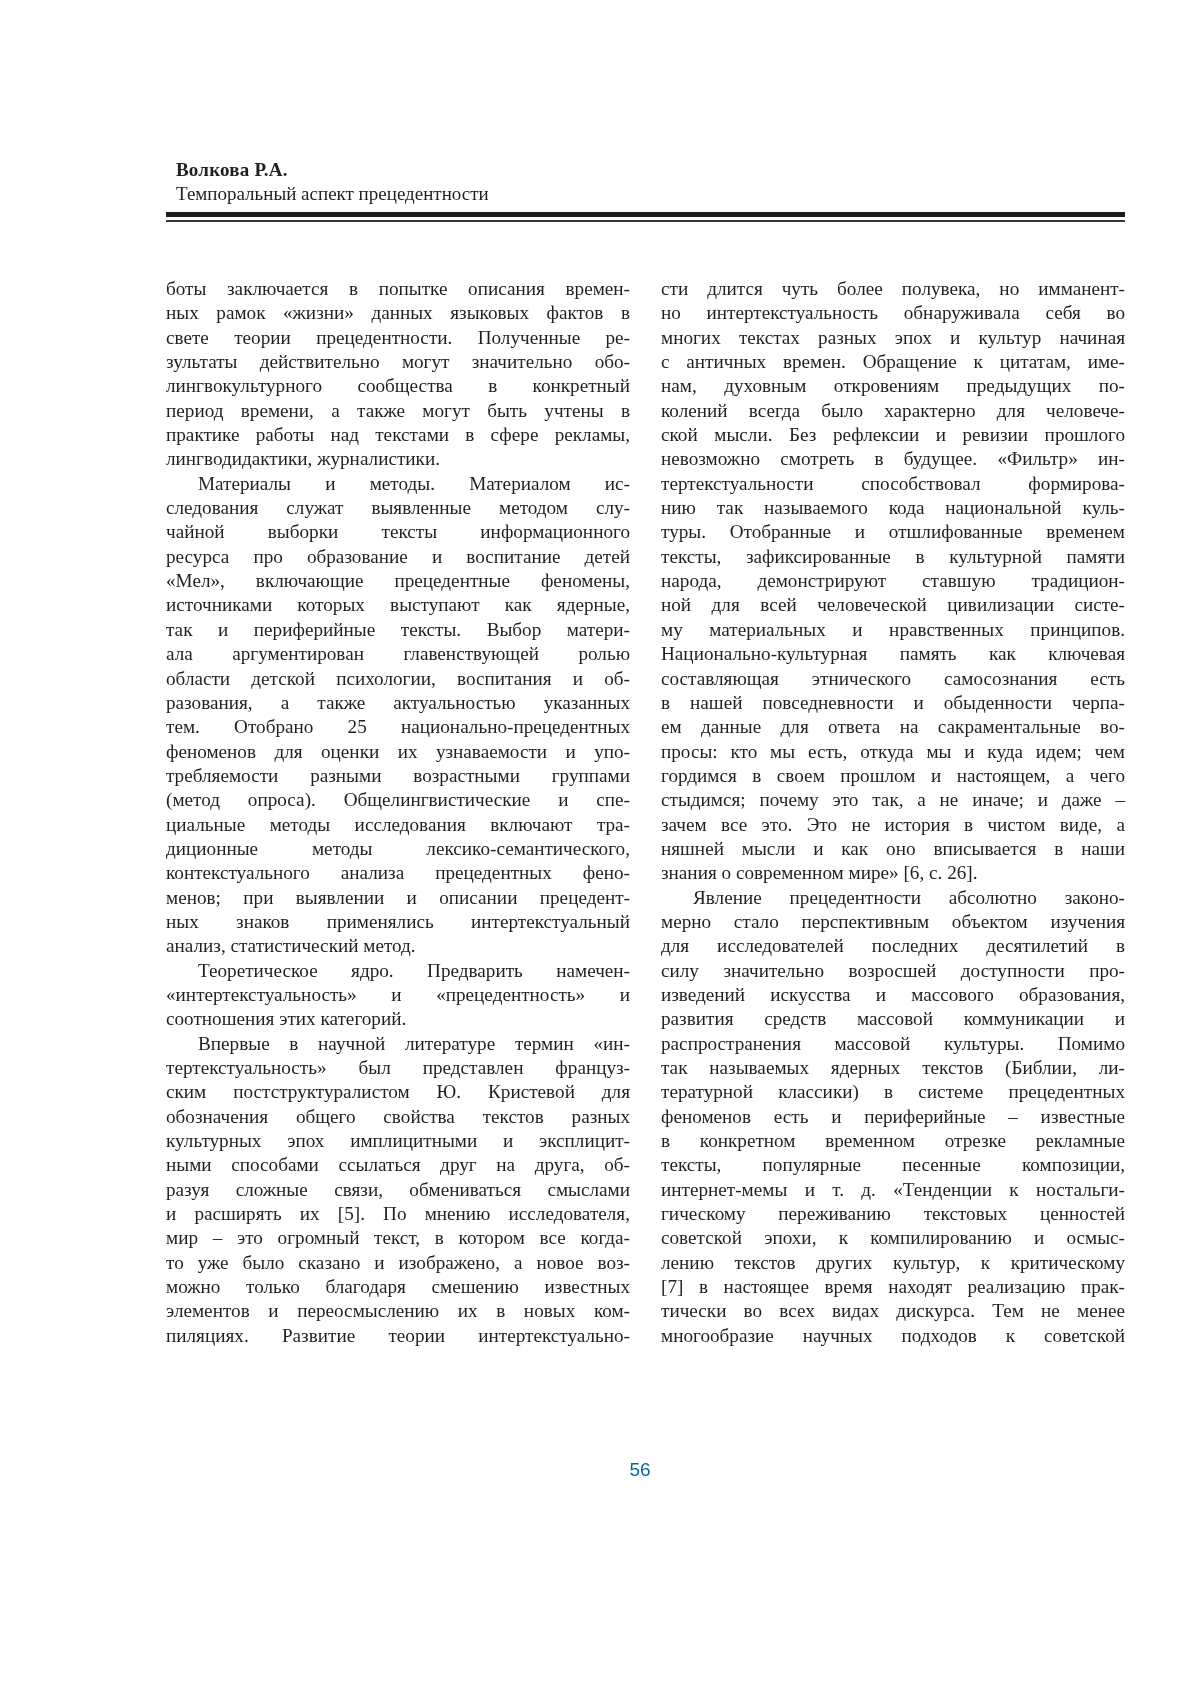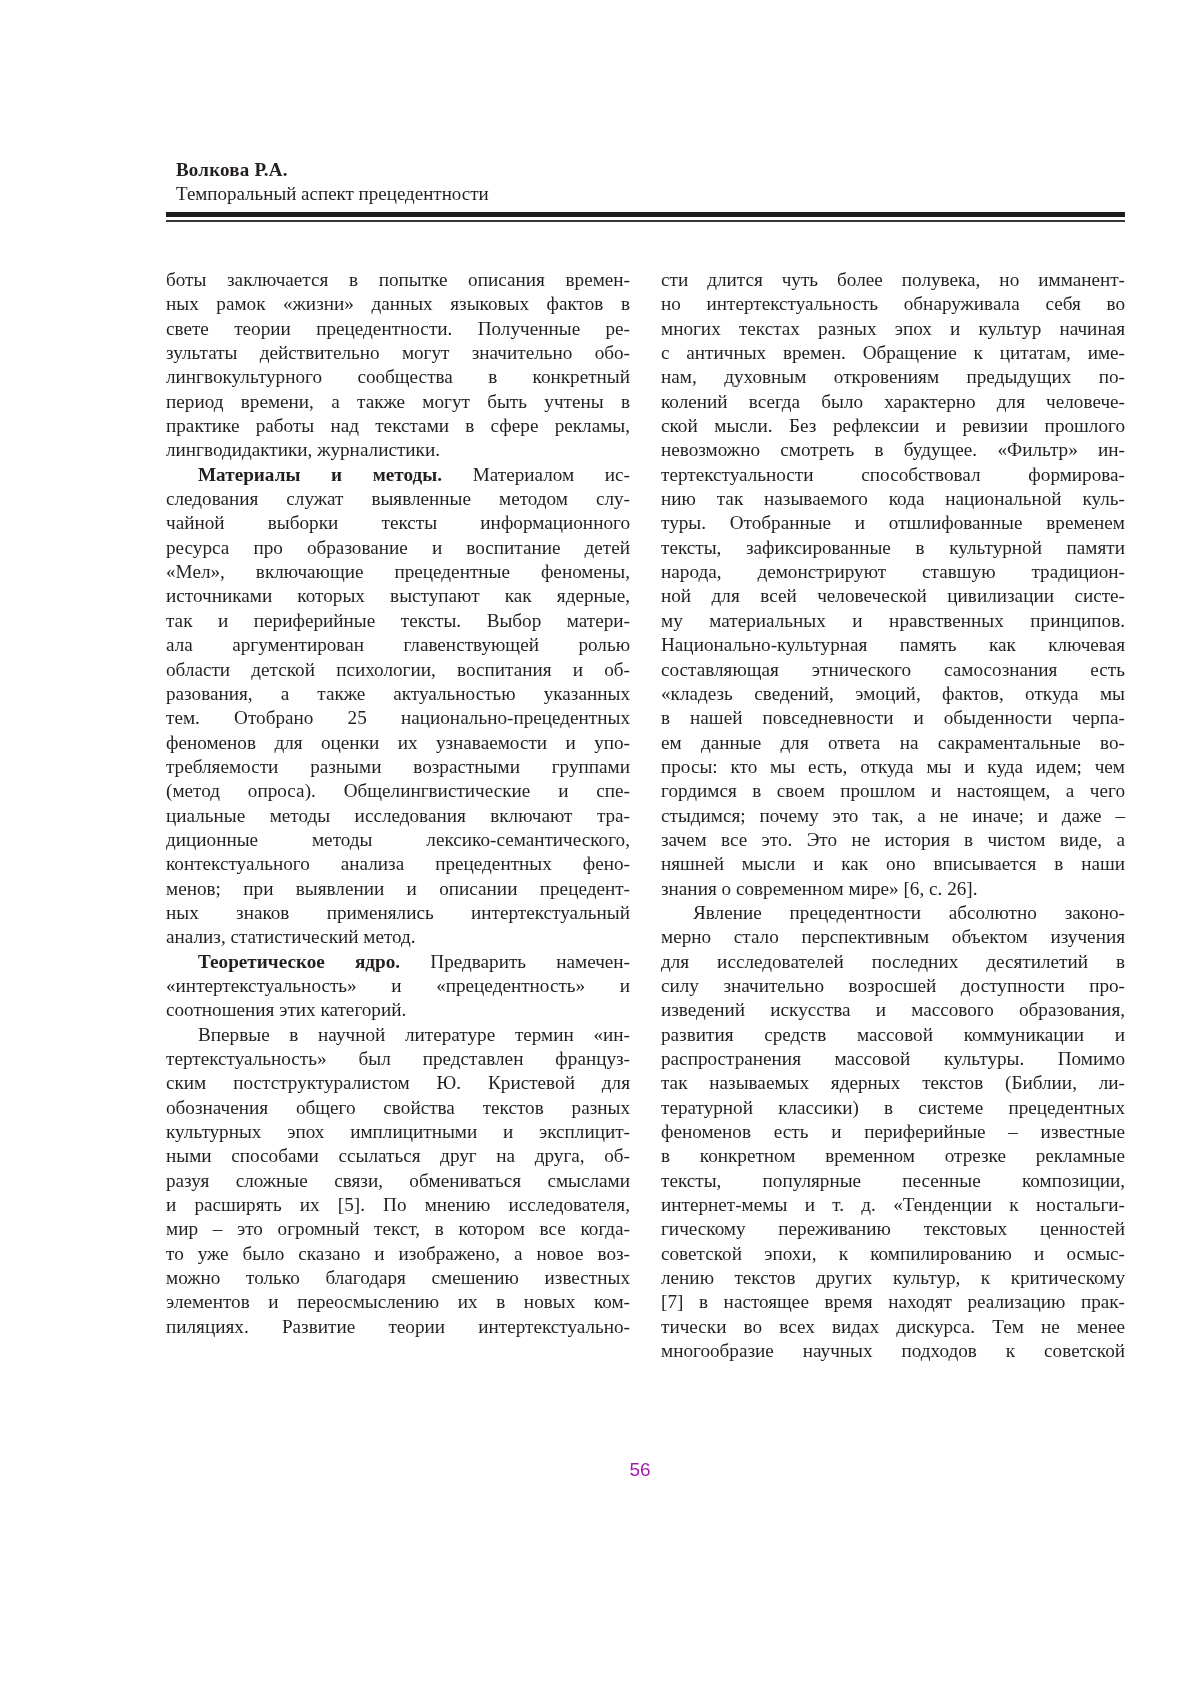--- a/index.html
+++ b/index.html
@@ -42,21 +42,21 @@
     .rule-thin {
       position: absolute;
       left: 166px;
       top: 220px;
       width: 959px;
       height: 2px;
       background: #3a3637;
     }
     .column {
       position: absolute;
-      top: 268px;
+      top: 277px;
       width: 464px;
       font-size: 19.2px;
       line-height: 24.35px;
       text-align: justify;
     }
     .col-left { left: 166px; }
     .col-right { left: 661px; }
     .line {
       display: block;
       white-space: nowrap;
@@ -64,32 +64,32 @@
       text-align-last: justify;
       height: 24.35px;
     }
     .line.last {
       text-align-last: left;
     }
     .line.indent {
       padding-left: 32px;
     }
     .bold {
-      font-weight: bold;
+      font-weight: normal;
     }
     .page-number {
       position: absolute;
       left: 620px;
       top: 1459px;
       width: 40px;
       text-align: center;
       font-family: "Liberation Sans", "DejaVu Sans", sans-serif;
       font-size: 19px;
       line-height: 22px;
-      color: #a21caf;
+      color: #0369a1;
     }
   </style>
 </head>
 <body>
 
 <div class="page-header">
   <div class="author">Волкова  Р.А.</div>
   <div class="running-title">Темпоральный аспект прецедентности</div>
 </div>
 <div class="rule-thick"></div>
@@ -152,21 +152,20 @@
     <span class="line"><span>невозможно смотреть в будущее. «Фильтр» ин-</span></span>
     <span class="line"><span>тертекстуальности способствовал формирова-</span></span>
     <span class="line"><span>нию так называемого кода национальной куль-</span></span>
     <span class="line"><span>туры. Отобранные и отшлифованные временем</span></span>
     <span class="line"><span>тексты, зафиксированные в культурной памяти</span></span>
     <span class="line"><span>народа, демонстрируют ставшую традицион-</span></span>
     <span class="line"><span>ной для всей человеческой цивилизации систе-</span></span>
     <span class="line"><span>му материальных и нравственных принципов.</span></span>
     <span class="line"><span>Национально-культурная память как ключевая</span></span>
     <span class="line"><span>составляющая этнического самосознания есть</span></span>
-    <span class="line"><span>«кладезь сведений, эмоций, фактов, откуда мы</span></span>
     <span class="line"><span>в нашей повседневности и обыденности черпа-</span></span>
     <span class="line"><span>ем данные для ответа на сакраментальные во-</span></span>
     <span class="line"><span>просы: кто мы есть, откуда мы и куда идем; чем</span></span>
     <span class="line"><span>гордимся в своем прошлом и настоящем, а чего</span></span>
     <span class="line"><span>стыдимся; почему это так, а не иначе; и даже –</span></span>
     <span class="line"><span>зачем все это. Это не история в чистом виде, а</span></span>
     <span class="line"><span>няшней мысли и как оно вписывается в наши</span></span>
     <span class="line last"><span>знания о современном мире» [6, с. 26].</span></span>
     <span class="line indent"><span>Явление прецедентности абсолютно законо-</span></span>
     <span class="line"><span>мерно стало перспективным объектом изучения</span></span>

